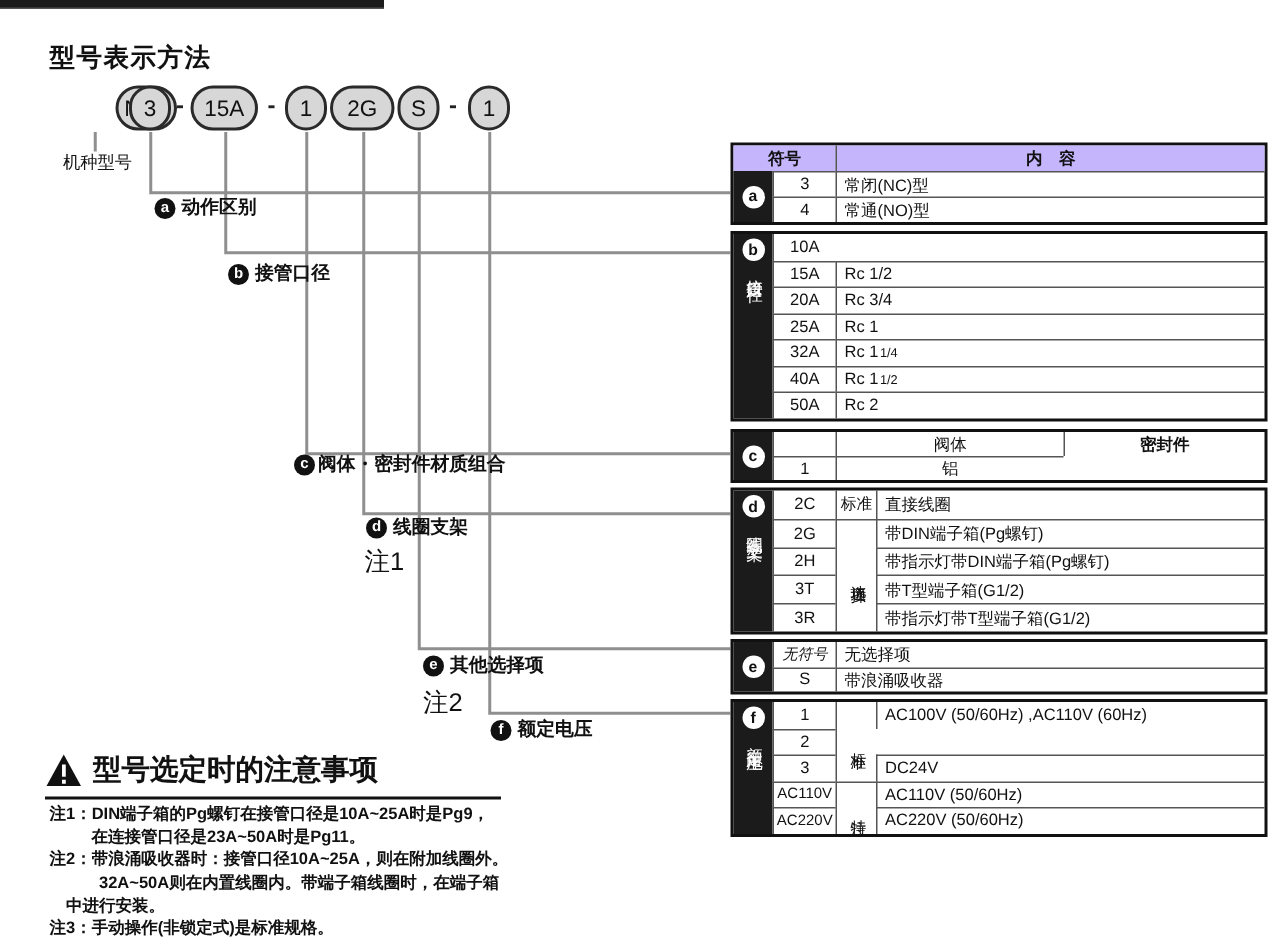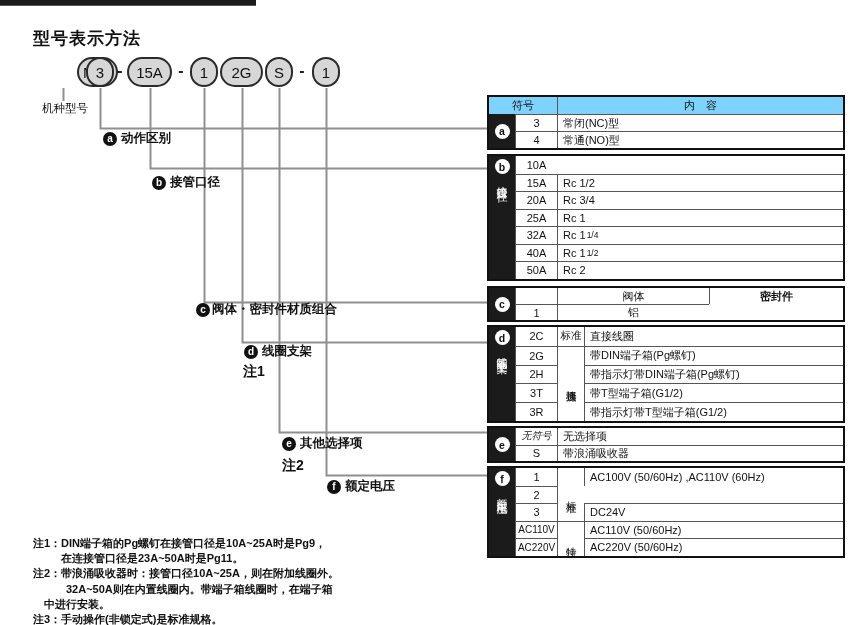--- a/index.html
+++ b/index.html
@@ -16,29 +16,29 @@
   
   .bubble{position:absolute;top:57px;height:30px;background:#d7d7d7;border:2px solid #2a2a2a;
           border-radius:16px;display:flex;align-items:center;justify-content:center;
           font-size:15px;color:#111;box-sizing:border-box;}
   .dash{position:absolute;top:62px;width:10px;text-align:center;font-size:16px;font-weight:bold;color:#222;}
   #mclabel{left:42px;top:101px;font-size:11.5px;font-weight:normal;}
   
   .callout{position:absolute;display:flex;align-items:center;gap:4px;font-size:12.5px;font-weight:bold;white-space:nowrap;}
   .dot{width:14px;height:14px;border-radius:50%;background:#111;color:#fff;font-size:10px;font-weight:bold;
        display:flex;align-items:center;justify-content:center;flex:0 0 auto;}
-  .note-ref{position:absolute;font-size:14px;font-weight:bold;}
+  .note-ref{position:absolute;font-size:17px;font-weight:normal;}
   
   .sec{position:absolute;left:487px;width:358px;display:grid;border:2px solid #111;background:#fff;box-sizing:border-box;}
   .cell{display:flex;align-items:center;font-size:11px;padding:0 5px;box-sizing:border-box;
         border-left:1px solid #555;border-top:1px solid #555;overflow:hidden;white-space:nowrap;}
   .cell.center{justify-content:center;padding:0;}
   .cell.nb{border-left:none;border-top:none;}
   .cell.nt{border-top:none;}
-  .head{background:#7dd3fc;font-weight:normal;}
+  .head{background:#c4b5fd;font-weight:bold;}
   .tab{background:#1b1b1b;color:#fff;display:flex;flex-direction:column;align-items:center;
        border:none;padding:3px 0 0 0;gap:3px;box-sizing:border-box;}
   .tab.mid{justify-content:center;padding:0;}
   .circ{width:15px;height:15px;border-radius:50%;background:#fff;color:#111;font-weight:bold;font-size:10.5px;
         display:flex;align-items:center;justify-content:center;flex:0 0 auto;}
   .vtext{writing-mode:vertical-rl;text-orientation:upright;font-size:11px;line-height:1.1;letter-spacing:2px;}
   .gcell{font-size:10.5px;}
   .small{font-size:10px;}
   .frac{font-size:8.5px;margin-left:1px;}
   
@@ -217,20 +217,28 @@
     <div class="cell" style="grid-column:4;grid-row:3;">DC24V</div>
     <div class="cell center small" style="grid-column:2;grid-row:4;">AC110V</div>
     <div class="cell center gcell" style="grid-column:3;grid-row:4/6;">
       <span class="vtext" style="font-size:10.5px;letter-spacing:1px;">特注</span>
     </div>
     <div class="cell" style="grid-column:4;grid-row:4;">AC110V (50/60Hz)</div>
     <div class="cell center small" style="grid-column:2;grid-row:5;">AC220V</div>
     <div class="cell" style="grid-column:4;grid-row:5;">AC220V (50/60Hz)</div>
   </div>
 
+  <div id="notice-title" class="abs">
+    <svg width="25" height="23" viewBox="0 0 26 24">
+      <path d="M13 1 L25 23 H1 Z" fill="#111"></path>
+      <rect x="11.8" y="8" width="2.6" height="8.5" fill="#fff"></rect>
+      <rect x="11.8" y="18.6" width="2.6" height="2.8" fill="#fff"></rect>
+    </svg>
+    <span>型号选定时的注意事项</span>
+  </div>
   <div id="notes" class="abs">
     <div>注1：DIN端子箱的Pg螺钉在接管口径是10A~25A时是Pg9，</div>
     <div class="ind1">在连接管口径是23A~50A时是Pg11。</div>
     <div>注2：带浪涌吸收器时：接管口径10A~25A，则在附加线圈外。</div>
     <div class="ind2">32A~50A则在内置线圈内。带端子箱线圈时，在端子箱</div>
     <div class="ind3">中进行安装。</div>
     <div>注3：手动操作(非锁定式)是标准规格。</div>
   </div>
 
 </div>

